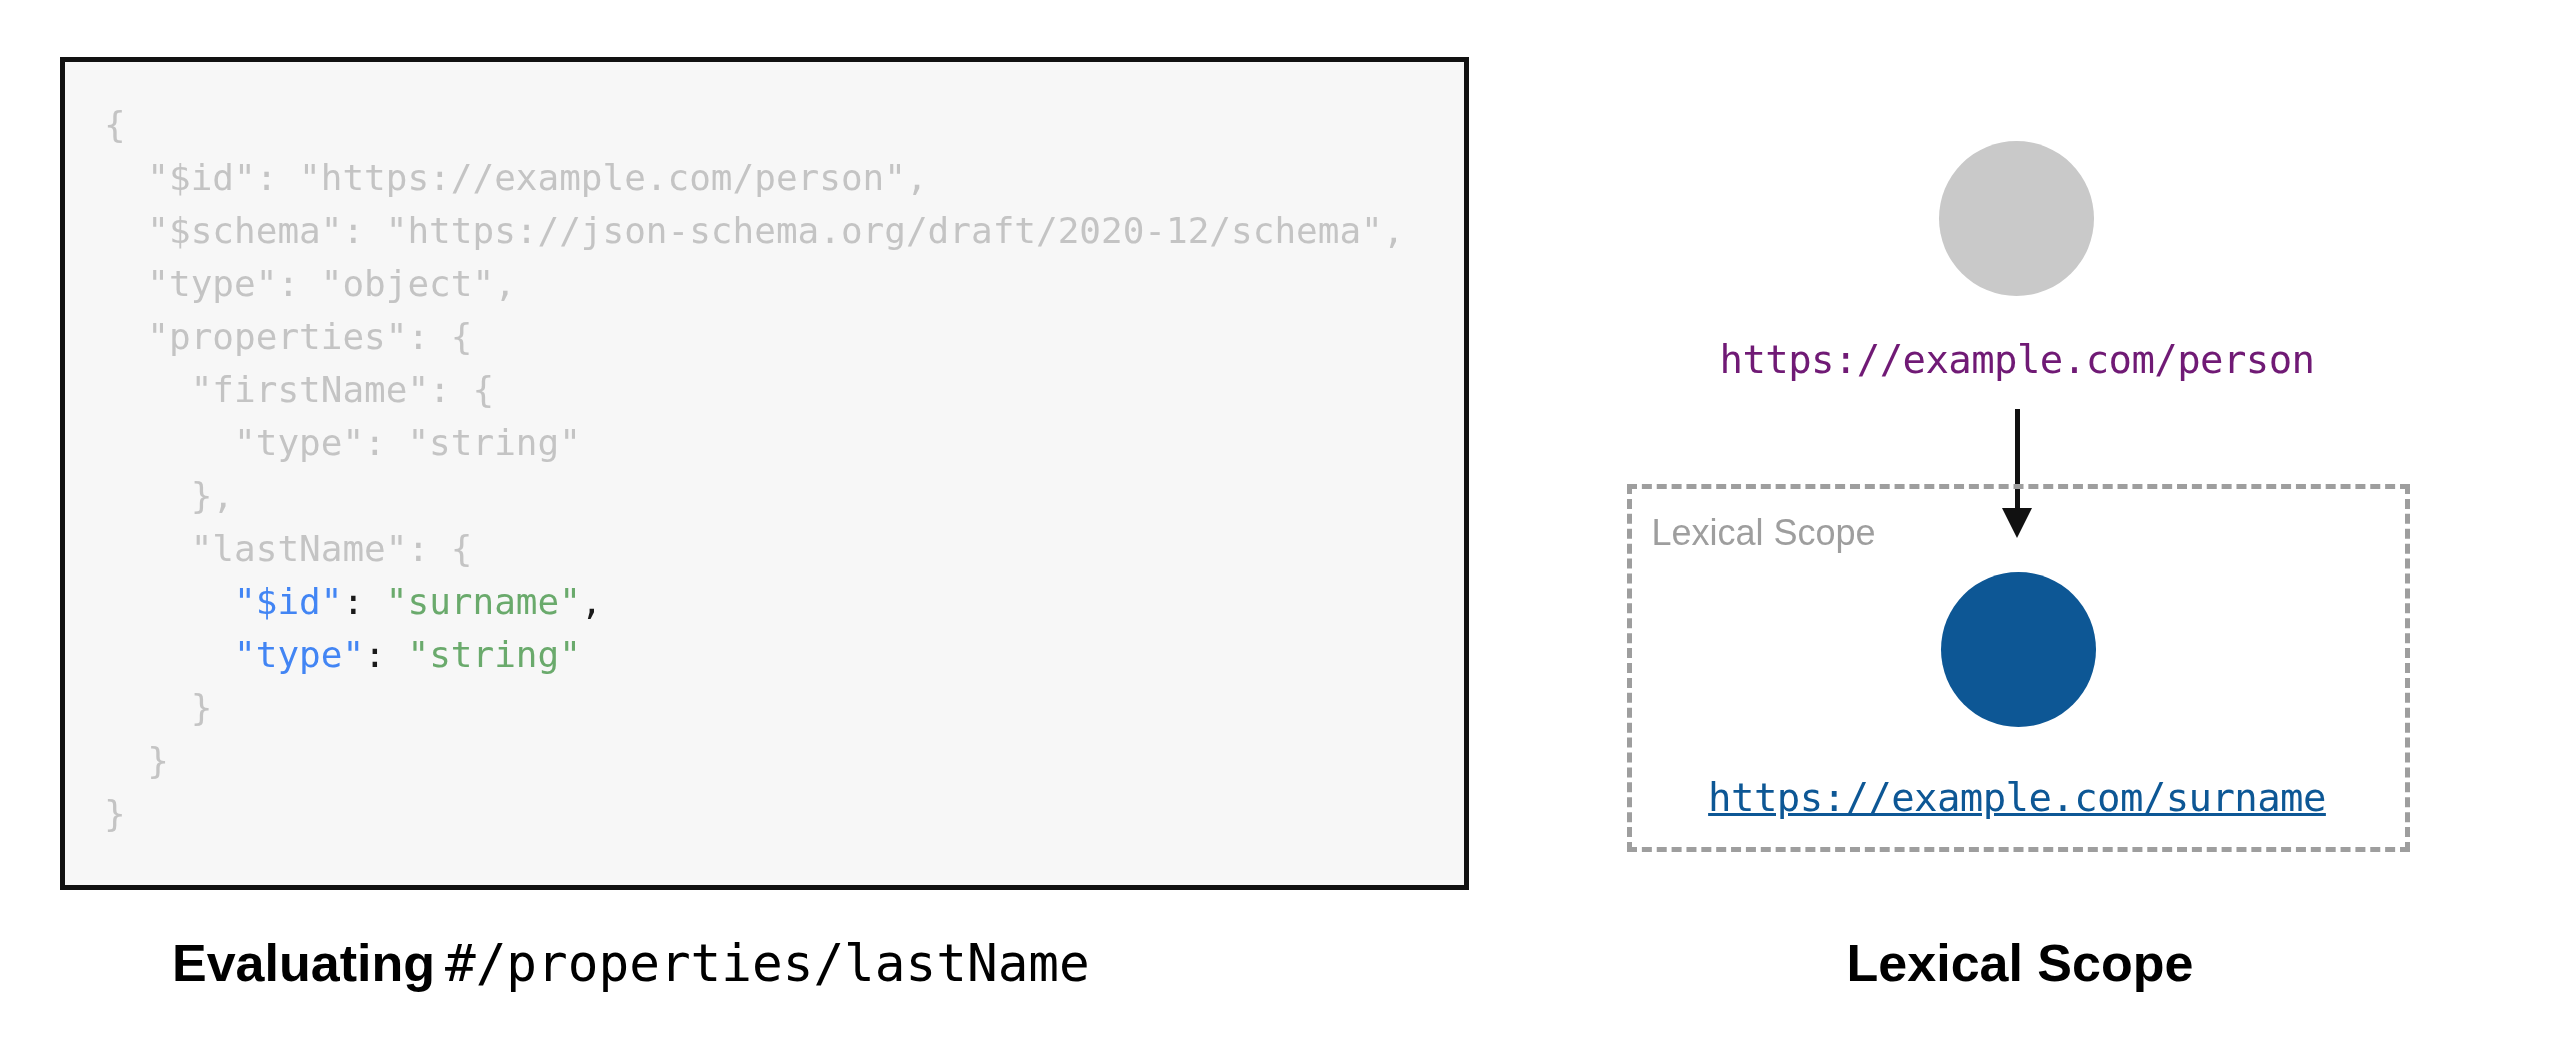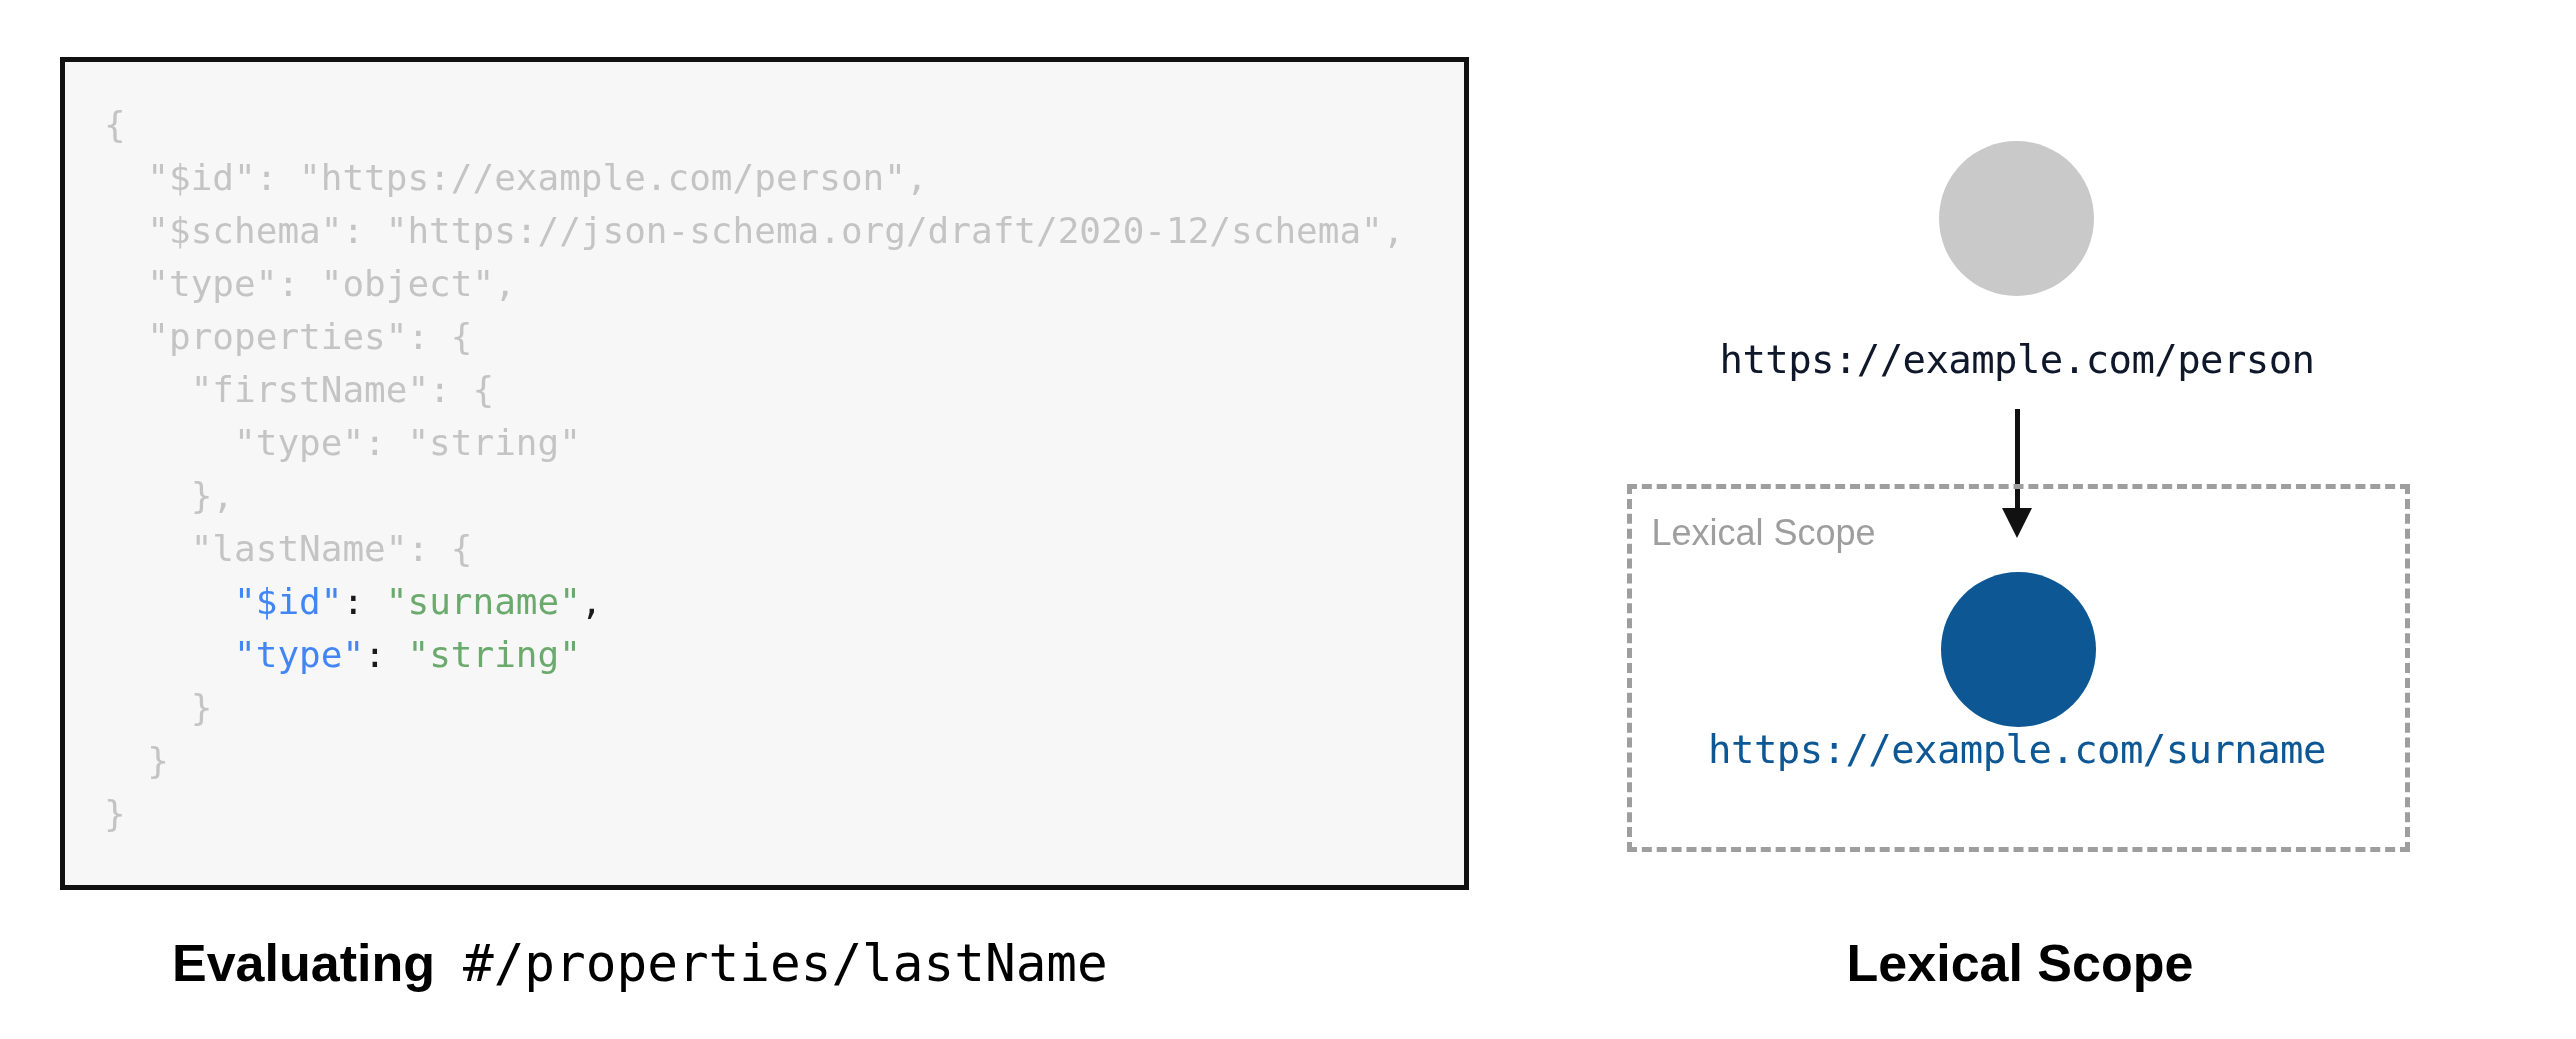--- a/index.html
+++ b/index.html
@@ -38,21 +38,21 @@
   }
   .cap-bold{
     font-family:"Liberation Sans", sans-serif;
     font-weight:bold;
     font-size:52px;
     margin-left:36px;
   }
   .cap-mono{
     font-family:"DejaVu Sans Mono", monospace;
     font-size:51px;
-    margin-left:28px;
+    margin-left:10px;
     text-align:right;
   }
   .caption-right{
     position:absolute;
     left:2020px; top:933px;
     transform:translateX(-50%);
     font-family:"Liberation Sans", sans-serif;
     font-weight:bold;
     font-size:52px;
     color:#000000;
@@ -69,21 +69,21 @@
   .url-label{
     position:absolute;
     transform:translateX(-50%);
     font-family:"DejaVu Sans Mono", monospace;
     font-size:39px;
     line-height:49px;
     letter-spacing:-0.6px;
     white-space:nowrap;
   }
   .person-label{left:2017px; top:335px; color:#c9c9c9;}
-  .surname-label{left:2017px; top:725px; color:#0d5795;}
+  .surname-label{left:2017px; top:773px; color:#0d5795;text-decoration:underline;}
   .arrow{
     position:absolute;
     left:2002px; top:409px;
     width:31px; height:129px;
   }
   .arrow-line{
     position:absolute;
     left:13px; top:0;
     width:5.2px; height:101px;
     background:#111111;
@@ -119,21 +119,21 @@
 
   <div class="code-panel" style="background: rgb(247, 247, 247); border-color: rgb(17, 17, 17);">
     <pre class="code" id="code"><div class="code-line"><span style="color: rgb(196, 196, 196);">{</span></div><div class="code-line"><span style="color: rgb(196, 196, 196);">  "$id": "https://example.com/person",</span></div><div class="code-line"><span style="color: rgb(196, 196, 196);">  "$schema": "https://json-schema.org/draft/2020-12/schema",</span></div><div class="code-line"><span style="color: rgb(196, 196, 196);">  "type": "object",</span></div><div class="code-line"><span style="color: rgb(196, 196, 196);">  "properties": {</span></div><div class="code-line"><span style="color: rgb(196, 196, 196);">    "firstName": {</span></div><div class="code-line"><span style="color: rgb(196, 196, 196);">      "type": "string"</span></div><div class="code-line"><span style="color: rgb(196, 196, 196);">    },</span></div><div class="code-line"><span style="color: rgb(196, 196, 196);">    "lastName": {</span></div><div class="code-line"><span style="color: rgb(196, 196, 196);">      </span><span style="color: rgb(66, 133, 244);">"$id"</span><span style="color: rgb(26, 26, 26);">: </span><span style="color: rgb(106, 170, 108);">"surname"</span><span style="color: rgb(26, 26, 26);">,</span></div><div class="code-line"><span style="color: rgb(196, 196, 196);">      </span><span style="color: rgb(66, 133, 244);">"type"</span><span style="color: rgb(26, 26, 26);">: </span><span style="color: rgb(106, 170, 108);">"string"</span></div><div class="code-line"><span style="color: rgb(196, 196, 196);">    }</span></div><div class="code-line"><span style="color: rgb(196, 196, 196);">  }</span></div><div class="code-line"><span style="color: rgb(196, 196, 196);">}</span></div></pre>
   </div>
 
   <div class="caption-left">
     <span class="cap-bold">Evaluating</span><span class="cap-mono">#/properties/lastName</span>
   </div>
 
   <div class="node person-node" style="background: rgb(201, 201, 201);"></div>
-  <div class="url-label person-label" style="color: #0f172a;">https://example.com/person</div>
+  <div class="url-label person-label" style="color: #701a75;">https://example.com/person</div>
 
   <div class="arrow">
     <div class="arrow-line" style="background: rgb(17, 17, 17);"></div>
     <div class="arrow-head" style="border-top-color: rgb(17, 17, 17);"></div>
   </div>
 
   <div class="scope-box" style="border-color: rgb(158, 158, 158);">
     <div class="scope-box-label" style="color: rgb(158, 158, 158);">Lexical Scope</div>
   </div>
 

